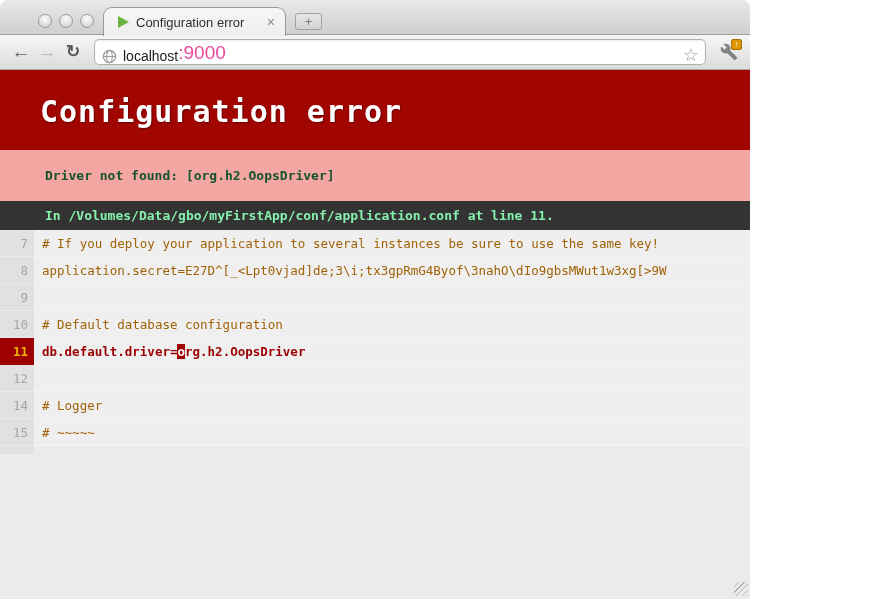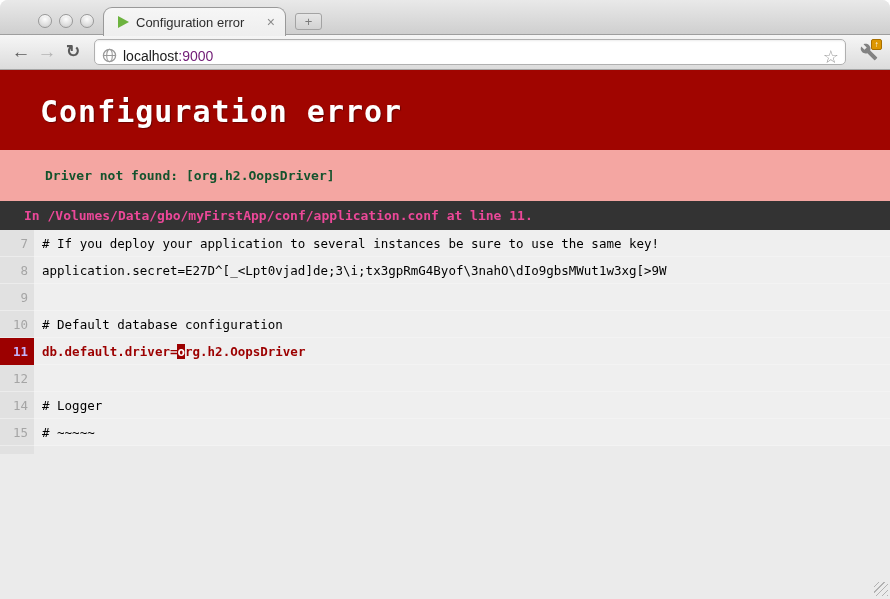--- a/index.html
+++ b/index.html
@@ -1,18 +1,18 @@
 <!DOCTYPE html>
 <html><head>
 <meta charset="utf-8">
 <style>
   * { box-sizing: border-box; margin: 0; padding: 0; }
   html,body { width: 890px; height: 599px; background:#fff; overflow:hidden;
               font-family:"Liberation Sans", sans-serif; }
-  .window { position:relative; width:890px; height:599px; background:#ebebeb;
+  .window { position:relative; width:750px; height:599px; background:#ebebeb;
             border-radius:8px 8px 0 0; overflow:hidden; }
 
   
   .tabstrip { position:relative; height:35px;
               background:linear-gradient(#e9e9e9,#cfcfcf);
               border-bottom:1px solid #9e9e9e; }
   .traffic { position:absolute; top:14px; left:38px; display:flex; gap:7px; }
   .traffic-btn { width:14px; height:14px; border-radius:50%;
                  background:radial-gradient(circle at 50% 35%, #fdfdfd, #c9c9c9);
                  border:1px solid #989898; box-shadow:inset 0 1px 1px rgba(255,255,255,.8); }
@@ -35,52 +35,52 @@
              background:linear-gradient(#f6f6f6,#dcdcdc);
              border-bottom:1px solid #a5a5a5;
              display:flex; align-items:center; padding:0 8px; }
   .nav-btn { width:26px; text-align:center; font-size:19px; font-weight:bold;
              color:#5a5a5a; line-height:26px; }
   .nav-btn.disabled { color:#b3b3b3; }
   .nav-btn.reload { font-size:17px; }
   .omnibox { flex:1; height:26px; margin:0 10px 0 8px; background:#fff;
              border:1px solid #b0b0b0; border-radius:5px;
              box-shadow:inset 0 1px 2px rgba(0,0,0,.08);
-             display:flex; align-items:flex-start; padding:8px 6px 0 7px; }
+             display:flex; align-items:flex-end; padding:0 6px 0 7px; }
   .globe-icon { width:15px; height:15px; margin-right:6px; flex:0 0 auto; }
   .url-host { font-size:14px; color:#1c1c1c; }
-  .url-port { font-size:14px; color:#701a75; }
+  .url-port { font-size:19px; color:#ec4899; }
   .omni-spacer { flex:1; }
   .star-icon { font-size:18px; color:#9a9a9a; line-height:1; }
   .wrench-btn { position:relative; width:26px; height:26px; display:flex;
                 align-items:center; justify-content:center; }
   .badge { position:absolute; top:0; right:0; width:11px; height:11px;
            background:#dd9700; border:1px solid #a86f00; border-radius:2px;
            color:#fff; font-size:8px; line-height:9px; text-align:center; font-weight:bold; }
 
   
   .page { position:relative; height:528px; background:#ebebeb;
           font-family:"DejaVu Sans Mono", monospace; }
   .hdr { height:80px; background:#a00500; color:#fff;
          padding:24px 0 0 40px; font-size:30px; font-weight:bold;
          letter-spacing:1px; text-shadow:1px 1px 1px rgba(0,0,0,.35); }
   .banner { height:51px; background:#f4a6a2; color:#14532d;
             display:flex; align-items:center; padding-left:45px;
             font-size:13px; font-weight:bold; }
-  .locbar { height:29px; background:#333; color:#ec4899;
-            display:flex; align-items:center; padding-left:24px;
+  .locbar { height:29px; background:#333; color:#86efac;
+            display:flex; align-items:center; padding-left:45px;
             font-size:13px; font-weight:bold; }
   .code-row { display:flex; height:27px; background:#efefef; }
   .gutter { width:34px; flex:0 0 auto; background:#e1e1e1;
             border-bottom:1px solid #ececec;
             text-align:right; padding:6px 6px 0 0;
             font-size:12.5px; color:#a5a5a5; }
-  .code-text { flex:1; padding:6px 0 0 8px; font-size:12.5px; color:#000000;
+  .code-text { flex:1; padding:6px 0 0 8px; font-size:12.5px; color:#a16207;
                white-space:pre; border-bottom:1px solid #f3f3f3; overflow:hidden; }
-  .code-row.error .gutter { background:#9c0000; color:#c4b5fd; font-weight:bold;
+  .code-row.error .gutter { background:#9c0000; color:#eab308; font-weight:bold;
                             border-bottom:1px solid #9c0000; }
   .code-row.error .code-text { color:#9c0000;font-weight:bold; }
   .code-row.error .marker { background:#9c0000; color:#fff; }
   .gutter-tail { width:34px; height:8px; background:#e1e1e1; }
 
   .resize-grip { position:absolute; right:2px; bottom:2px; width:14px; height:14px;
                  background:repeating-linear-gradient(135deg,
                    transparent 0 3px, #b2b2b2 3px 4px); }
 </style>
 </head>

